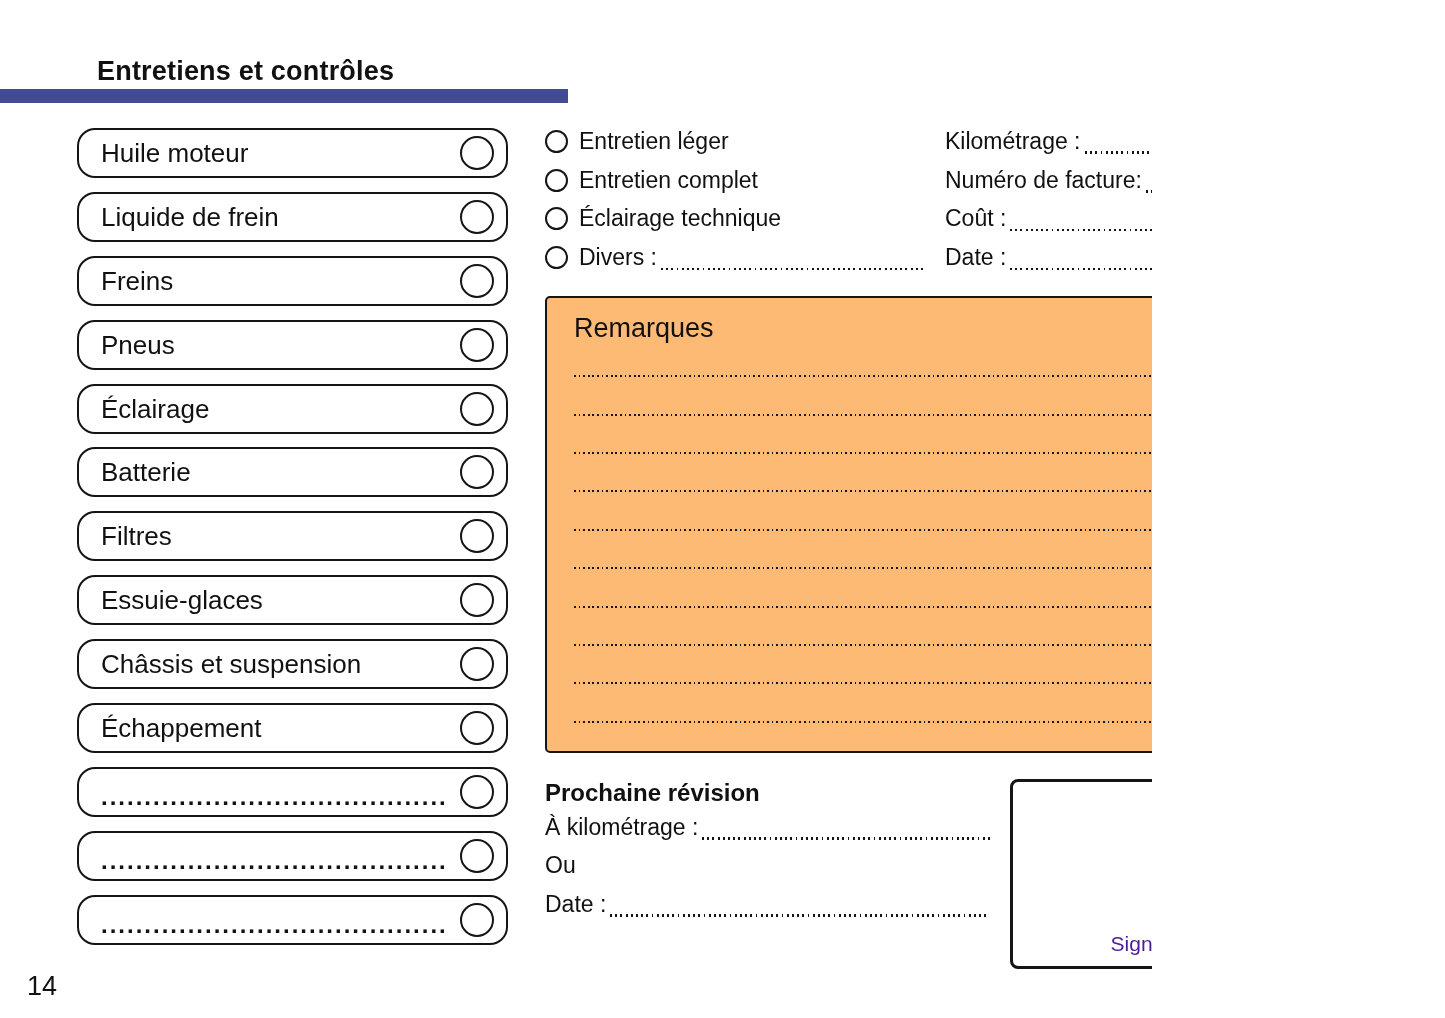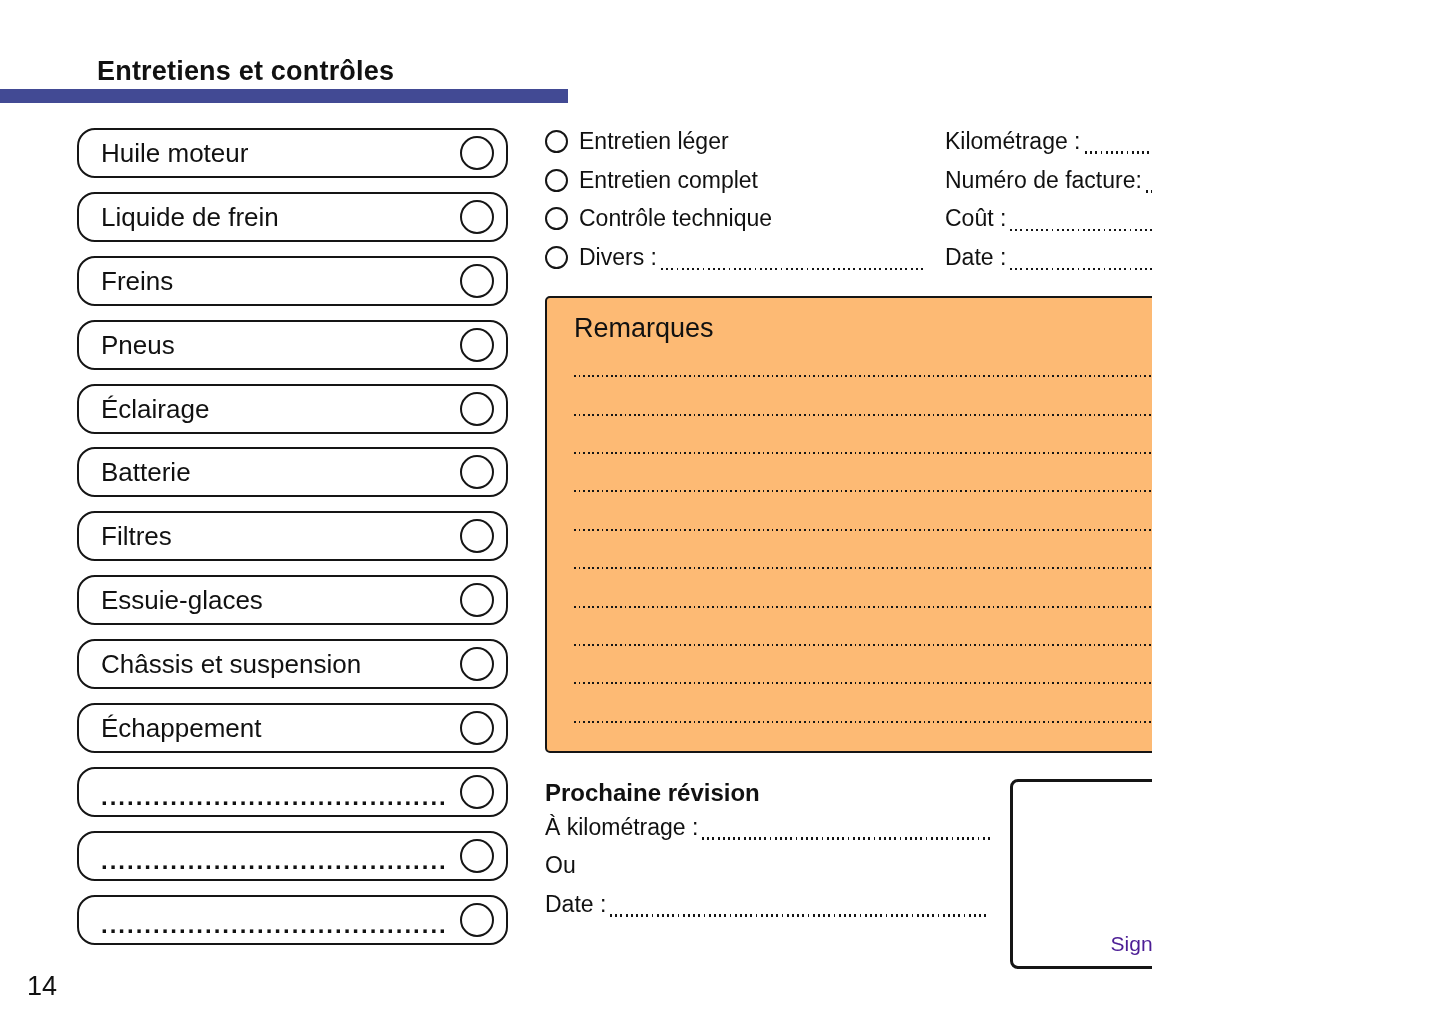--- a/index.html
+++ b/index.html
@@ -260,21 +260,21 @@
       <div class="radio-row">
         <span class="radio-circle"></span>
         <span class="radio-label">Entretien léger</span>
       </div>
       <div class="radio-row">
         <span class="radio-circle"></span>
         <span class="radio-label">Entretien complet</span>
       </div>
       <div class="radio-row">
         <span class="radio-circle"></span>
-        <span class="radio-label">Contrôle technique</span>
+        <span class="radio-label">Éclairage technique</span>
       </div>
       <div class="radio-row">
         <span class="radio-circle"></span>
         <span class="radio-label">Divers :</span>
         <span class="leader"></span>
       </div>
     </div>
 
   <div class="invoice-fields" id="invoice-fields">
       <div class="field-row">

